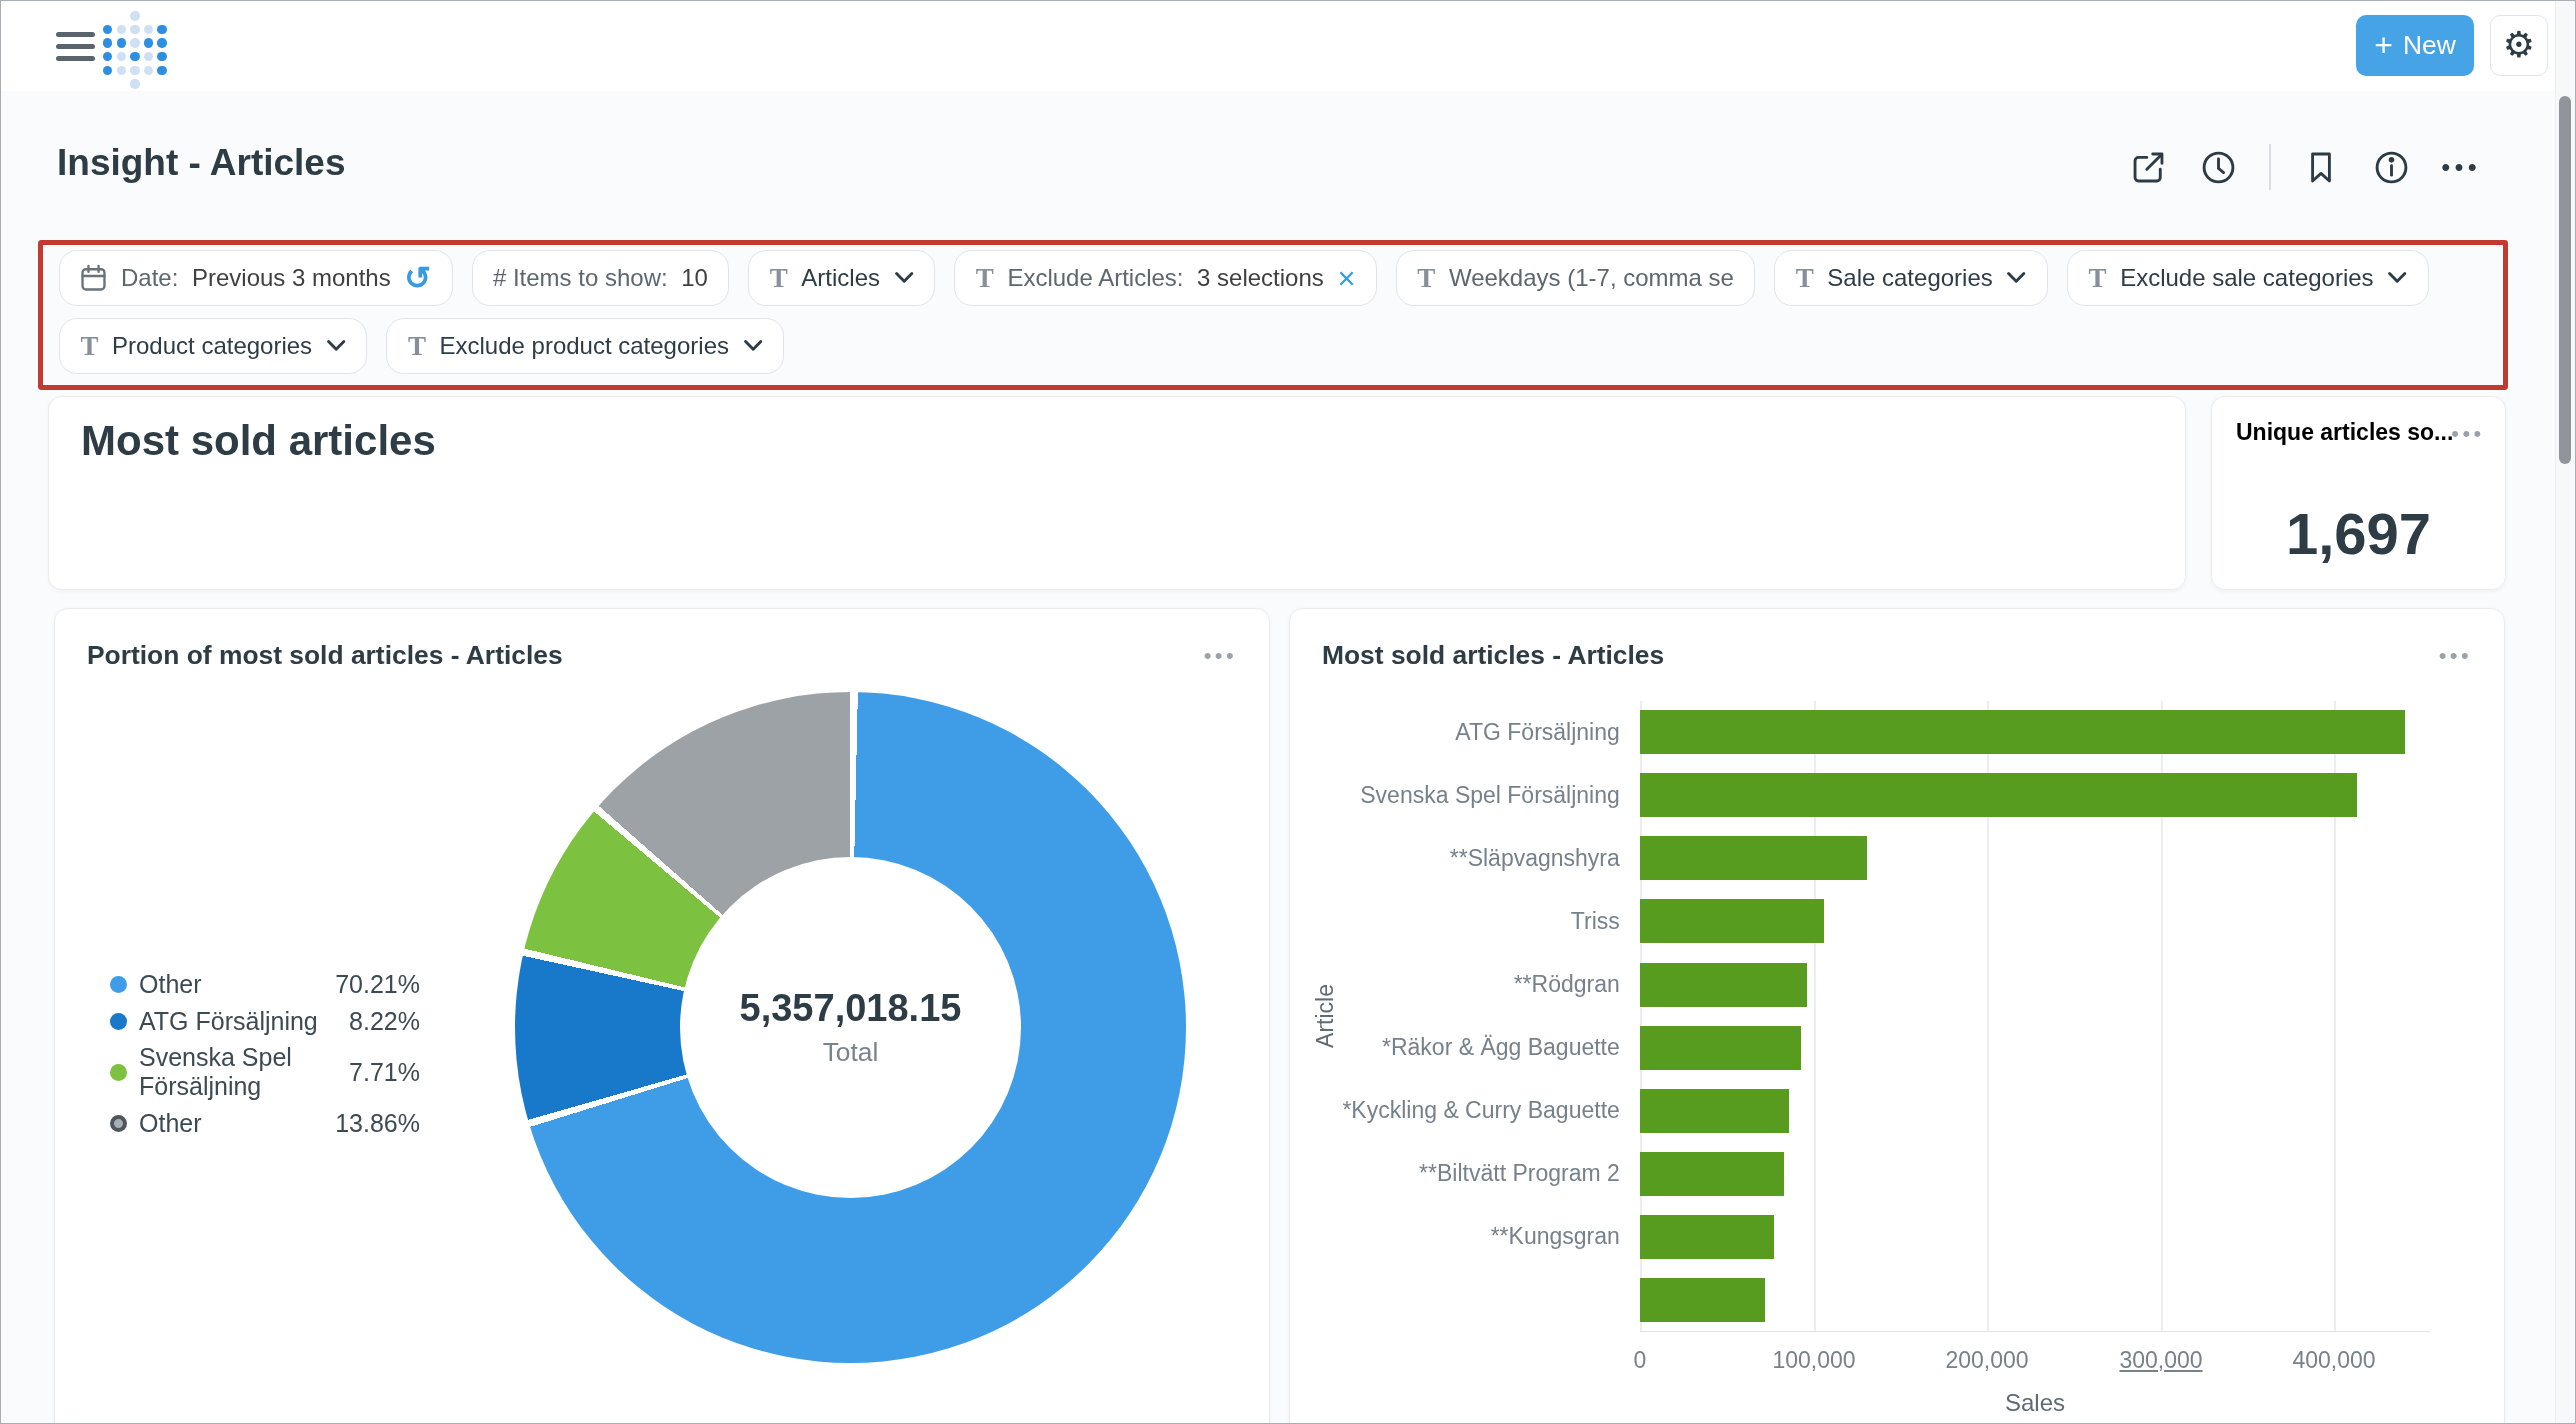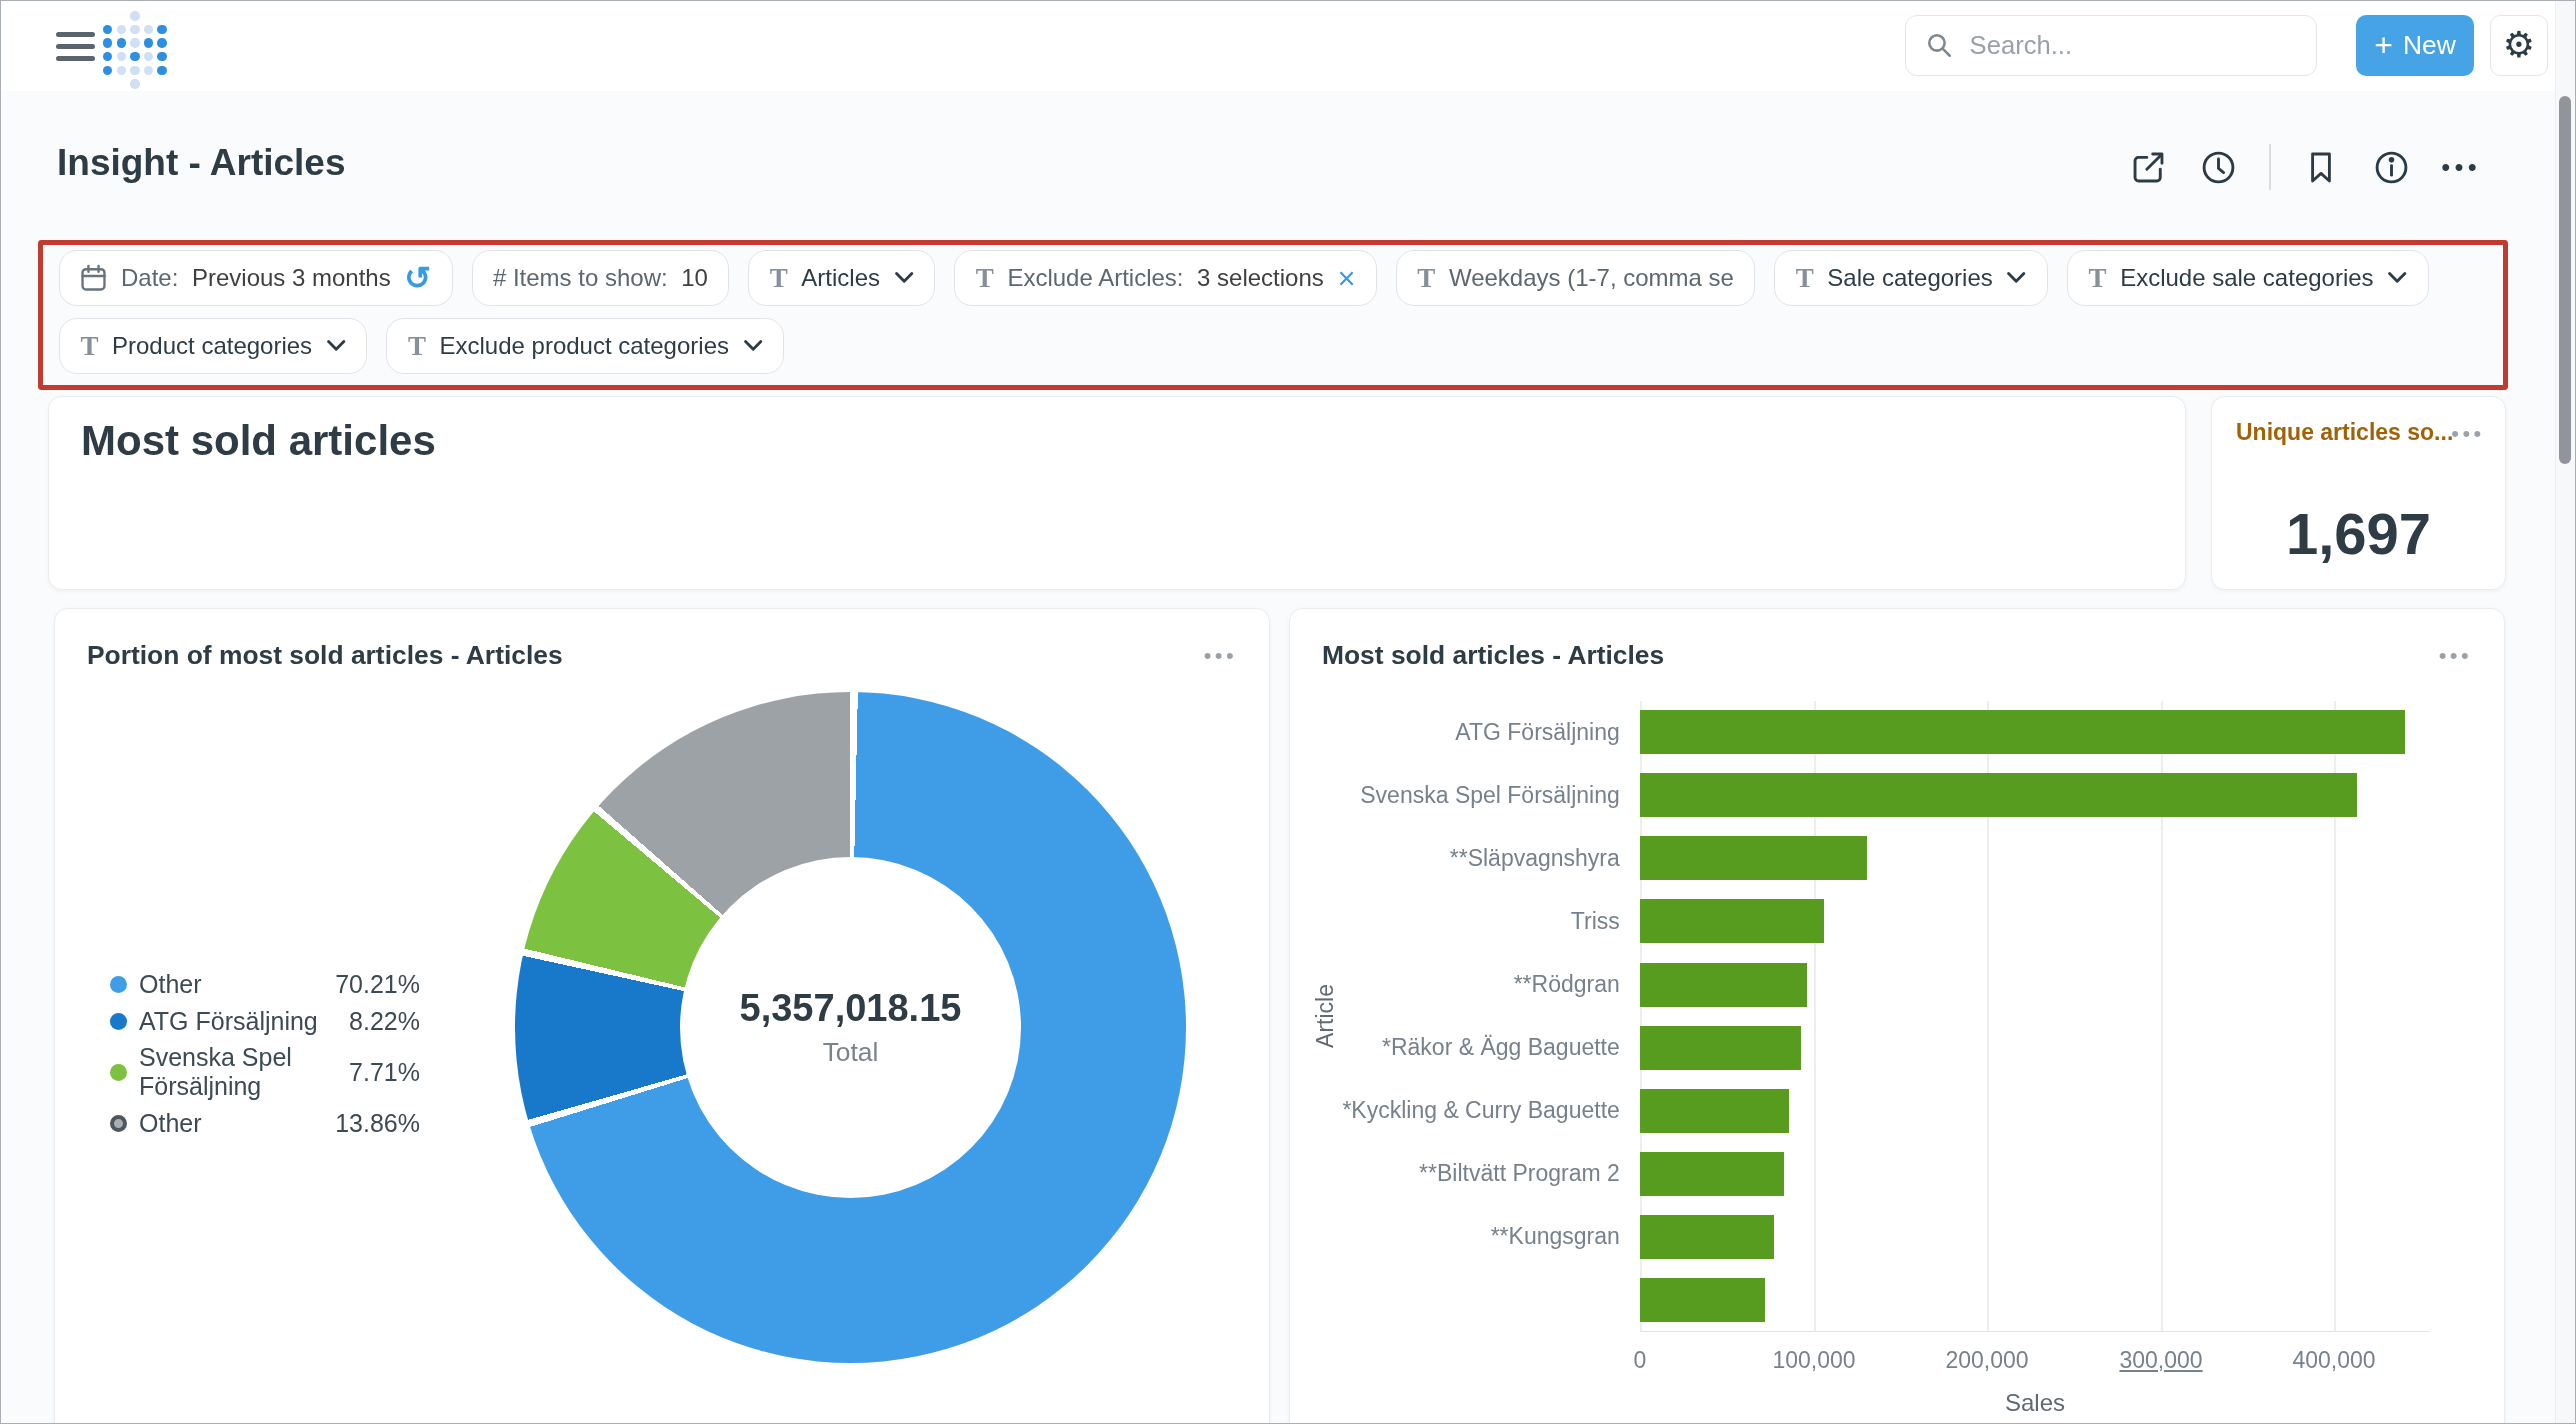--- a/index.html
+++ b/index.html
@@ -48,21 +48,21 @@
   
   .card{position:absolute;background:#fff;border:1.7px solid #e9ecef;border-radius:13.6px;
     box-shadow:0 1.7px 4.3px rgba(0,0,0,0.04);box-sizing:border-box;}
   .card-menu{position:absolute;color:#9aa2a9;font-size:22px;letter-spacing:3.4px;cursor:pointer;}
 
   #summary-card{left:47px;top:395px;width:2138px;height:194px;padding:20px 32px;}
   #summary-card h2{margin:0;font-size:42px;color:#2e3c46;}
   #summary-card p{margin:25.6px 0 0 0;font-size:25px;color:#33424c;}
 
   #unique-card{left:2210px;top:395px;width:295px;height:194px;padding:22px 24px;}
-  #unique-card .u-title{font-size:23px;font-weight:bold;color:#a16207;}
+  #unique-card .u-title{font-size:23px;font-weight:bold;color:#000000;}
   #unique-card .card-menu{top:24px;right:20.4px;}
   #unique-card .u-value{position:absolute;left:0;right:0;bottom:22px;text-align:center;font-size:58px;font-weight:bold;color:#2e3c46;}
 
   #donut-card{left:53px;top:607px;width:1216px;height:886px;}
   #bar-card{left:1288px;top:607px;width:1216px;height:886px;}
   .chart-title{position:absolute;left:32px;top:31px;font-size:26.4px;font-weight:bold;color:#2e3c46;}
   #donut-card .card-menu{right:32px;top:34px;}
   #bar-card .card-menu{right:32px;top:34px;}
 
   
@@ -131,29 +131,20 @@
       <span class="db"></span>
         <span class="dl"></span>
         <span class="dl"></span>
         <span class="dl"></span>
         <span class="db"></span>
       <span class="de"></span>
         <span class="de"></span>
         <span class="dl"></span>
         <span class="de"></span>
         <span class="de"></span>
-    </div>
-    <div class="search">
-      <span>
-        <svg width="29" height="29" viewBox="0 0 34 34">
-            <circle cx="14" cy="14" r="9" fill="none" stroke="#7e8890" stroke-width="3"></circle>
-            <line x1="21" y1="21" x2="29" y2="29" stroke="#7e8890" stroke-width="3" stroke-linecap="round"></line>
-          </svg>
-      </span>
-      <input type="text" placeholder="Search..." style="">
     </div>
     <div class="new-btn">
       <span class="plus">+</span>
       <span>New</span>
     </div>
     <div class="gear-btn">
         <span>⚙</span>
       </div>
   </div>
 

